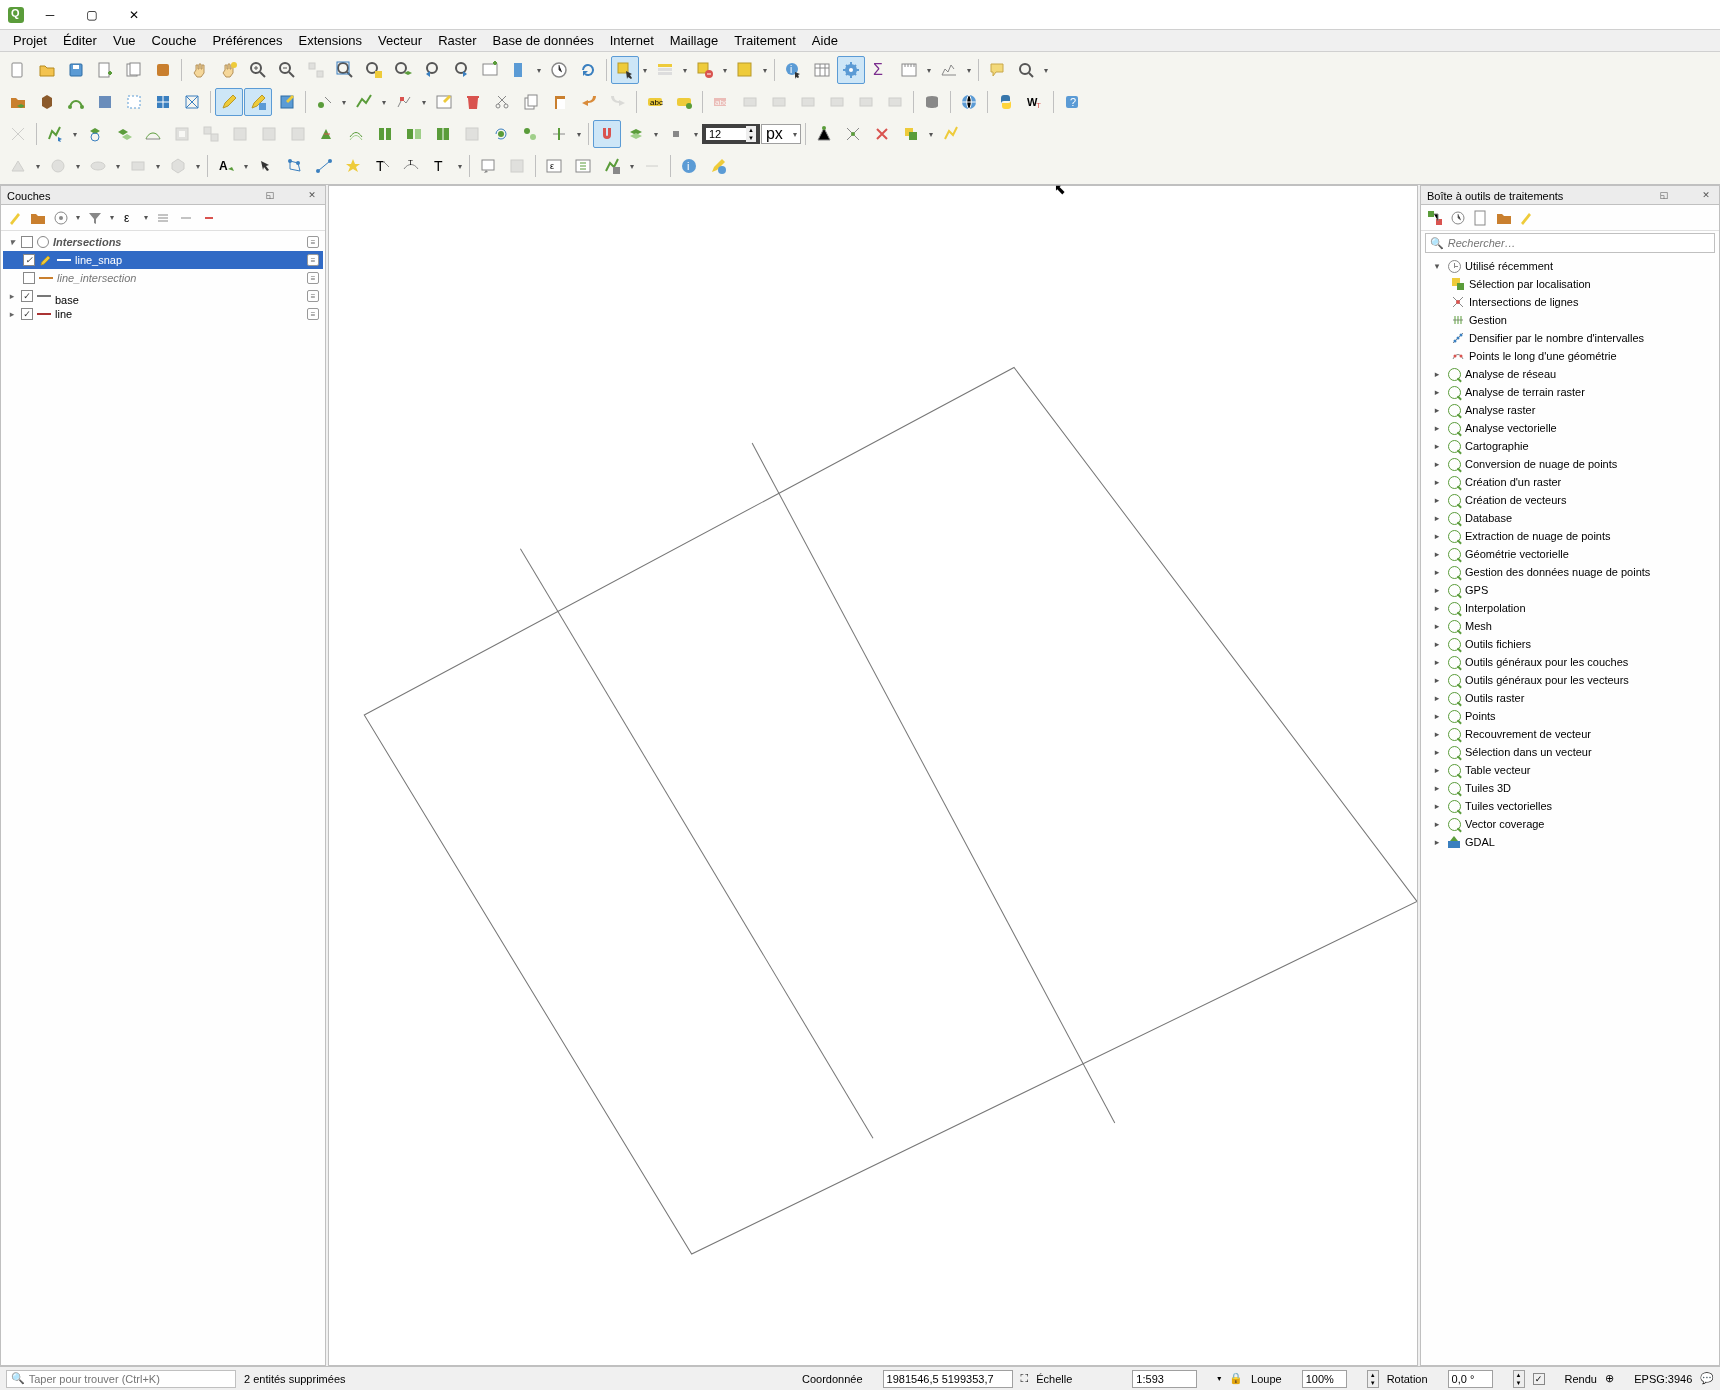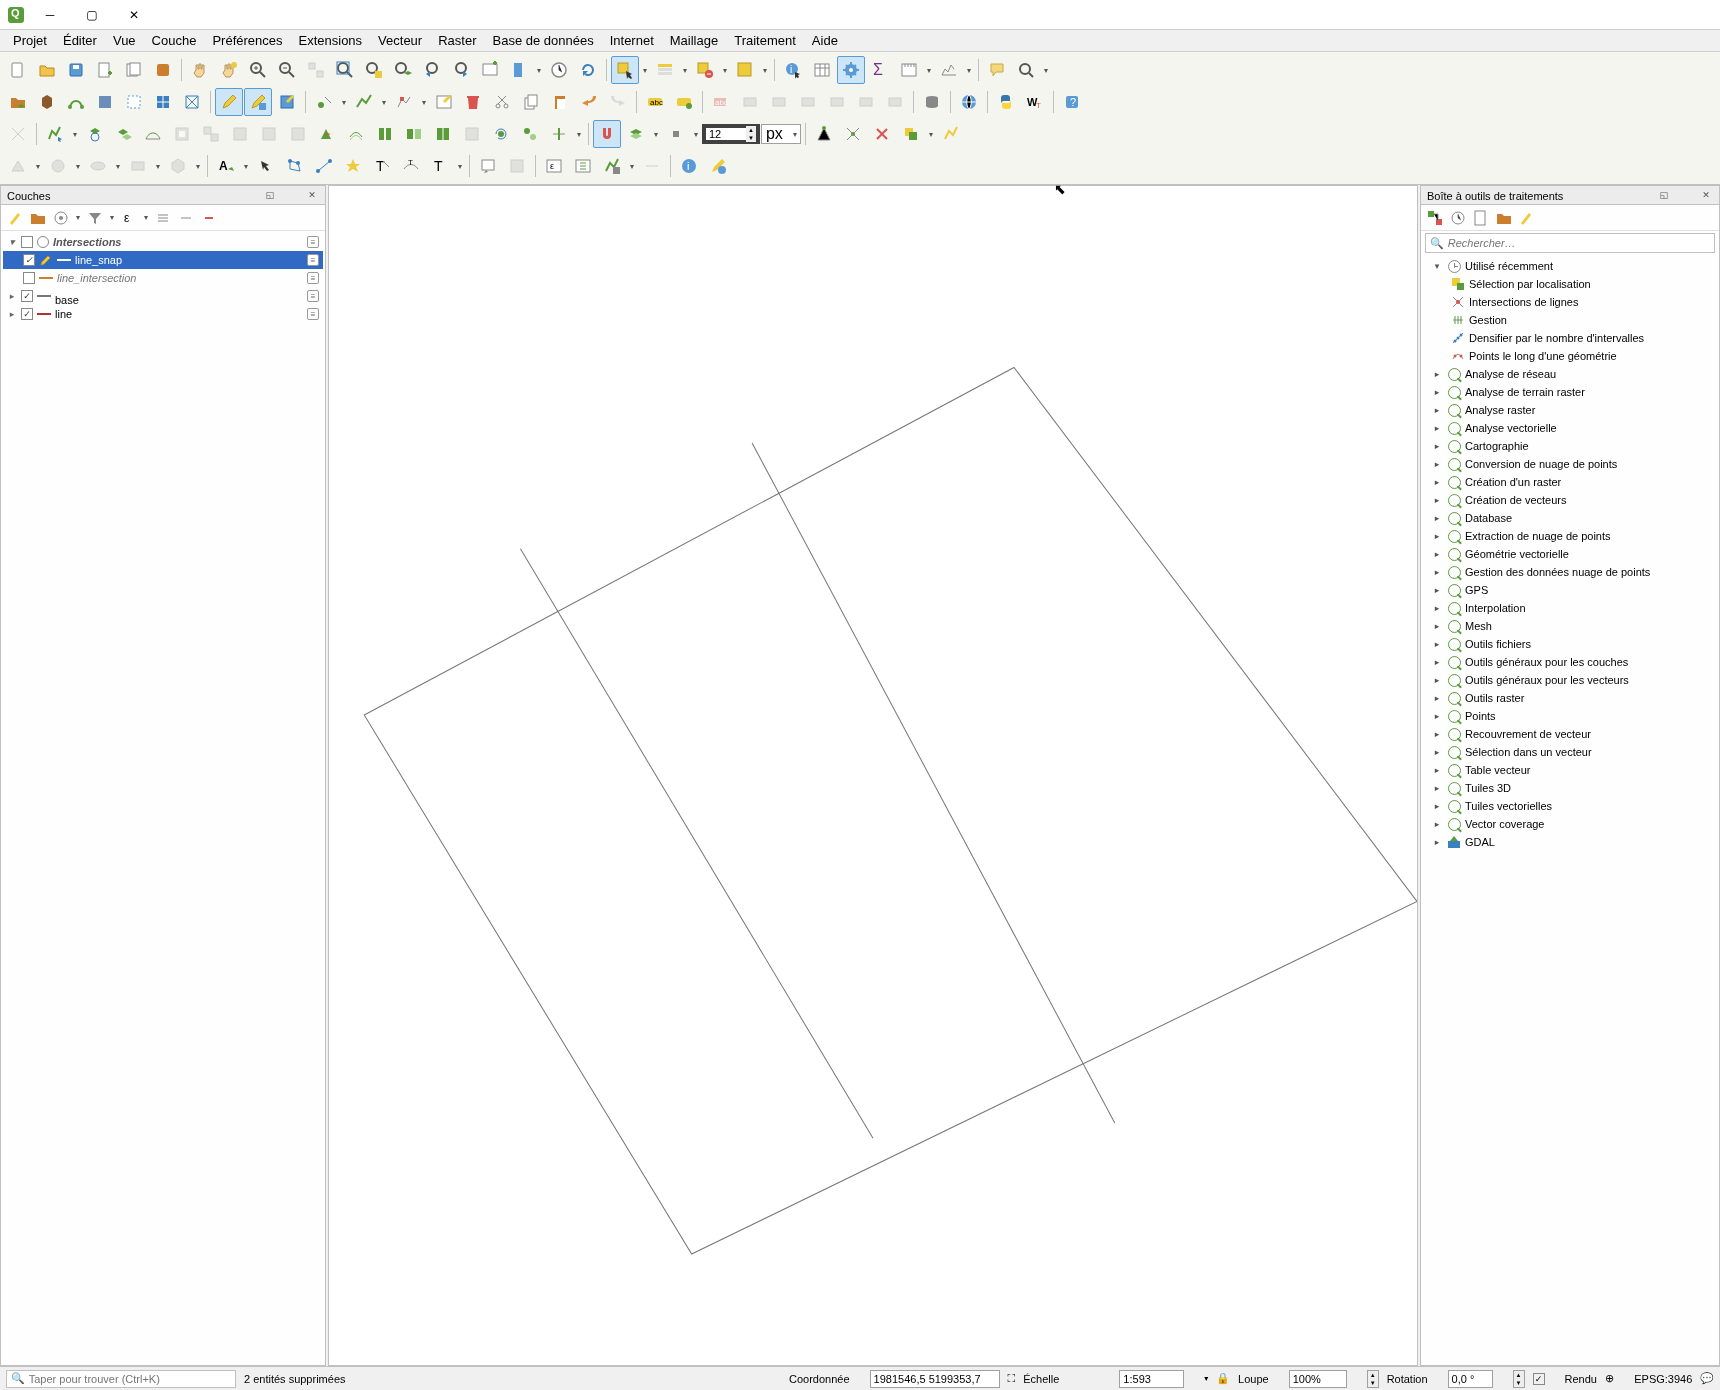--- a/index.html
+++ b/index.html
@@ -1411,21 +1411,21 @@
   </div>
   <span style="cursor:pointer;">⛶</span>
   <div class="sb-field">
     <span>Échelle</span>
     <input class="sb-input" style="width: 65px; margin-left: 40px;" value="1:593">
     <span style="font-size:8px;cursor:pointer;">▾</span>
   </div>
   <span style="cursor:pointer;">🔒</span>
   <div class="sb-field">
     <span>Loupe</span>
-    <input class="sb-input" style="width: 58px;" value="100%">
+    <input class="sb-input" style="width: 45px;" value="100%">
     <div class="sb-stepper">
         <span>▲</span>
         <span>▼</span>
       </div>
   </div>
   <div class="sb-field">
     <span>Rotation</span>
     <input class="sb-input" style="width: 45px;" value="0,0 °">
     <div class="sb-stepper">
         <span>▲</span>

